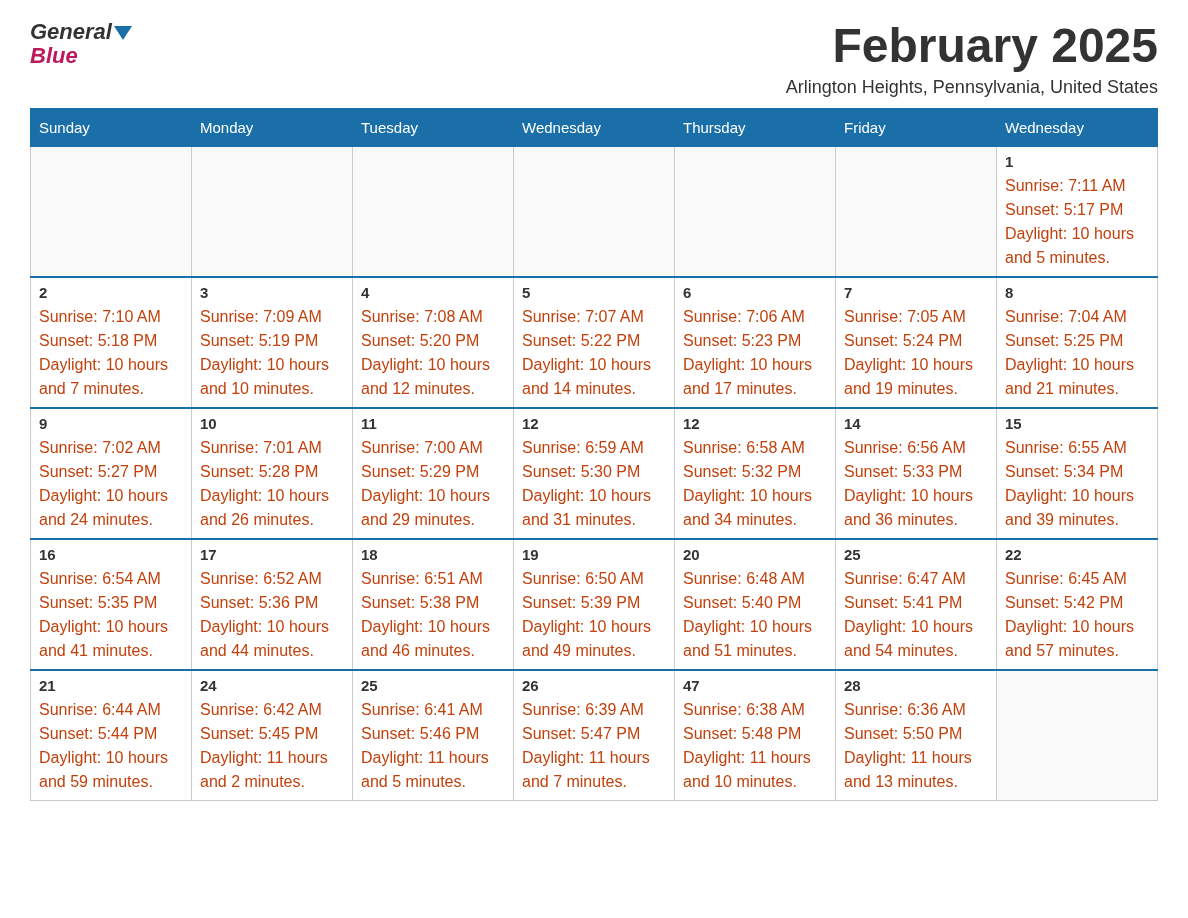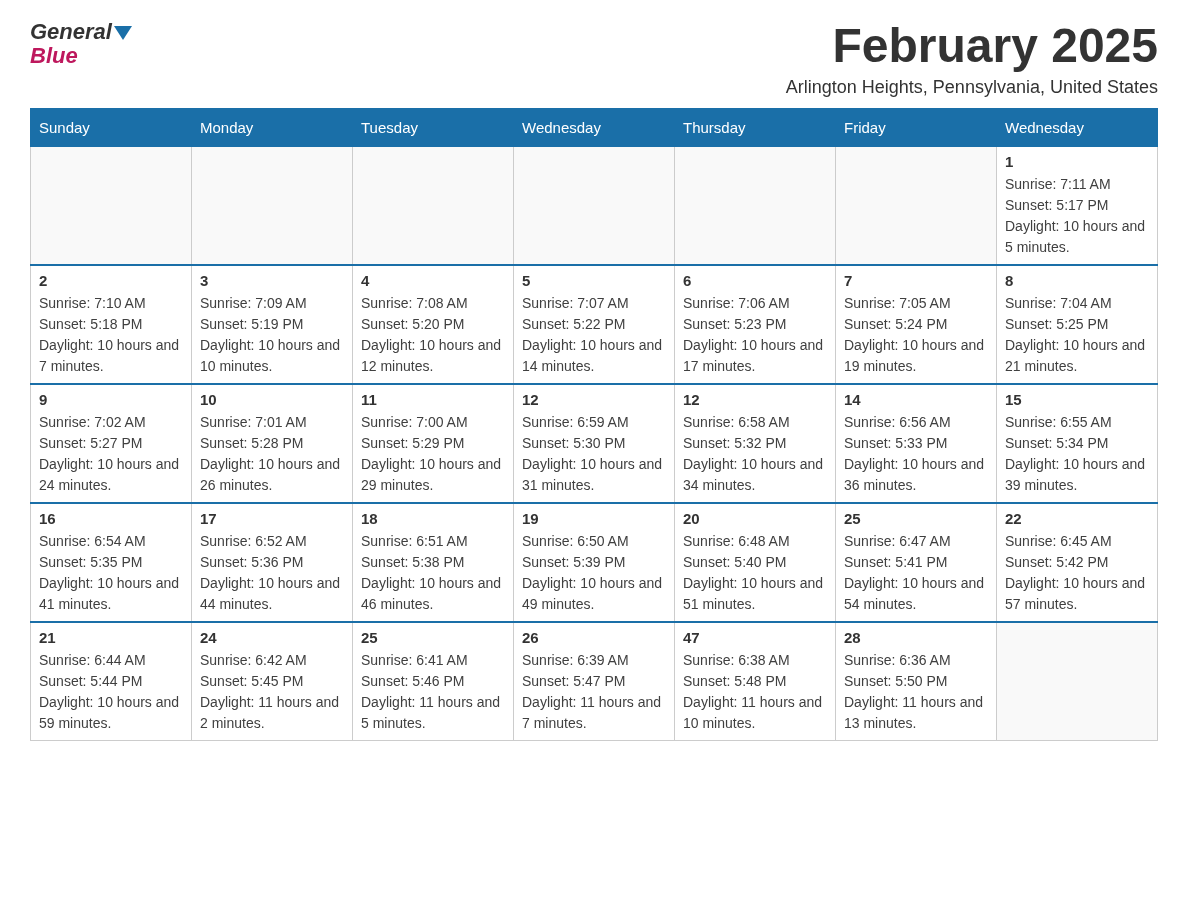--- a/index.html
+++ b/index.html
@@ -87,22 +87,22 @@
       background: #f9f9f9;
     }
     .day-number {
       font-size: 15px;
       font-weight: bold;
       color: #333;
       display: block;
       margin-bottom: 4px;
     }
     .day-info {
-      font-size: 14px;
-      color: #404040;
+      font-size: 16px;
+      color: #c2410c;
       line-height: 1.5;
     }
     .row-separator td {
       border-top: 2px solid #1a6fa8;
     }
   </style>
 </head>
 <body>
 
 <div class="header">

